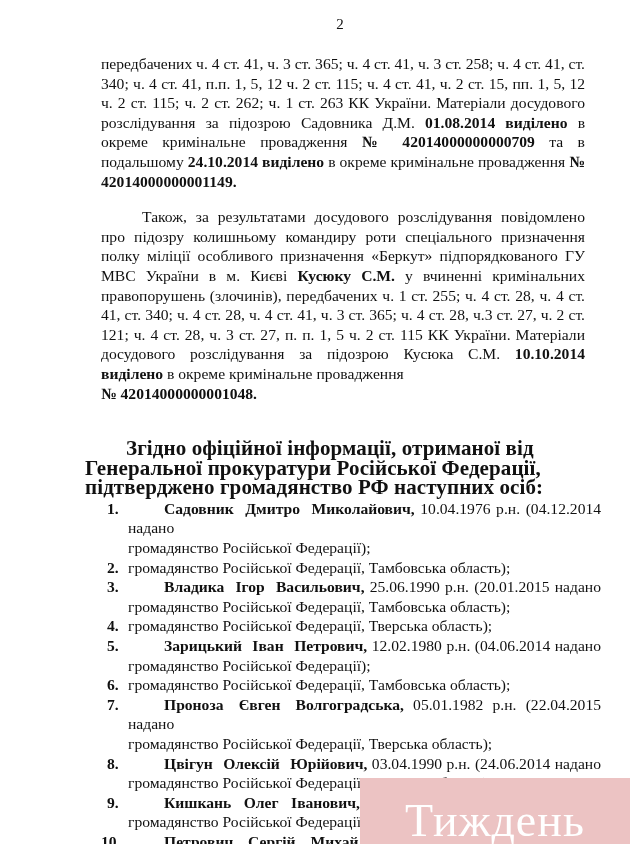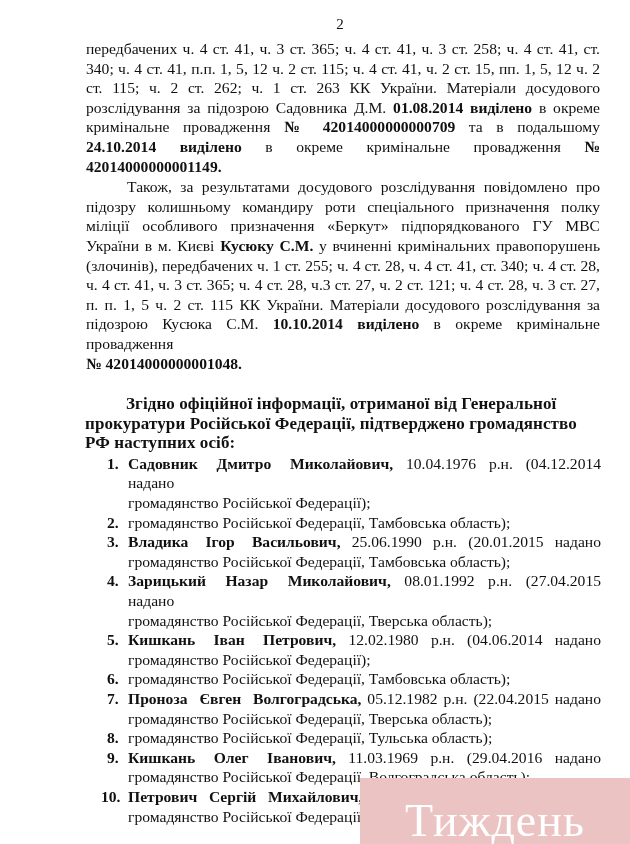--- a/index.html
+++ b/index.html
@@ -10,38 +10,38 @@
   }
   .page { position: absolute; left: 0; top: 0; width: 630px; height: 844px; }
   .page-number {
     position: absolute; top: 16px; left: 0; width: 630px; text-align: center;
     font-size: 15px; padding-left: 50px; box-sizing: border-box;
   }
   .body-text {
     position: absolute; left: 85px; top: 38px; width: 516px;
     font-size: 15.6px; line-height: 19.6px;
   }
-  .para { margin: 1px; text-align: justify; text-align-last: left; }
+  .para { margin: 16px; text-align: justify; text-align-last: left; }
   .para.indent { text-indent: 41px; }
   .para b, .heading b { font-weight: bold; }
   .gap { height: 20px; }
   .heading {
     margin: 0; font-weight: bold; text-indent: 41px; text-align: left;
-    font-size: 17px; letter-spacing: 0.1px;
+    font-size: 21px; letter-spacing: 0.1px;
   }
   ol.persons { list-style: none; margin: 1px 0 0 0; padding: 0; }
   ol.persons li {
     position: relative; padding-left: 43px; text-align: justify;
     text-align-last: left; font-size: 15.6px; line-height: 19.6px;
   }
   ol.persons li .num {
     position: absolute; left: 22px; top: 0; font-weight: bold;
   }
   ol.persons li.two-digit .num { left: 16px; }
-  ol.persons li .name { font-weight: bold; word-spacing: 6px; }
+  ol.persons li .name { font-weight: bold; word-spacing: 6px; margin-left: 36px; }
   ol.persons li .line1 { display: block; text-align: justify; text-align-last: justify; }
   .watermark {
     position: absolute; left: 360px; top: 778px; width: 270px; height: 84px;
     background: #ecc3c3;
     display: flex; align-items: center; justify-content: center;
   }
   .watermark span {
     color: #ffffff; font-family: "Liberation Serif", serif; font-size: 46px;
     letter-spacing: 1px;
   }
@@ -58,25 +58,25 @@
     <p class="para indent"><span>Також, за результатами досудового розслідування повідомлено про підозру колишньому командиру роти спеціального призначення полку міліції особливого призначення «Беркут» підпорядкованого ГУ МВС України в м. Києві </span><b>Кусюку С.М.</b><span> у вчиненні кримінальних правопорушень (злочинів), передбачених ч. 1 ст. 255; ч. 4 ст. 28, ч. 4 ст. 41, ст. 340; ч. 4 ст. 28, ч. 4 ст. 41, ч. 3 ст. 365; ч. 4 ст. 28, ч.3 ст. 27, ч. 2 ст. 121; ч. 4 ст. 28, ч. 3 ст. 27, п. п. 1, 5 ч. 2 ст. 115 КК України. Матеріали досудового розслідування за підозрою Кусюка С.М. </span><b>10.10.2014 виділено</b><span> в окреме кримінальне провадження </span><br><b>№ 42014000000001048.</b></p>
 
     <div class="gap"></div>
 
     <p class="heading">Згідно офіційної інформації, отриманої від Генеральної прокуратури Російської Федерації, підтверджено громадянство РФ наступних осіб:</p>
 
     <ol class="persons" id="persons-list">
         <li><span class="num">1.</span><span class="line1"><span class="name">Садовник Дмитро Миколайович,</span> <span>10.04.1976</span> <span>р.н.</span> (<span>04.12.2014</span> <span>надано</span></span><span><span>громадянство Російської Федерації</span>);</span></li>
         <li><span class="num">2.</span><span><span>громадянство Російської Федерації</span>, <span>Тамбовська область</span>);</span></li>
         <li><span class="num">3.</span><span class="line1"><span class="name">Владика Ігор Васильович,</span> <span>25.06.1990</span> <span>р.н.</span> (<span>20.01.2015</span> <span>надано</span></span><span><span>громадянство Російської Федерації</span>, <span>Тамбовська область</span>);</span></li>
-        <li><span class="num">4.</span><span class="line1"><span class="name">Зарицький Назар Миколайович,</span> <span>08.01.1992</span> <span>р.н.</span> (<span>27.04.2015</span> <span>надано</span></span><span><span>громадянство Російської Федерації</span>, <span>Тверська область</span>);</span></li>
-        <li><span class="num">5.</span><span class="line1"><span class="name">Кишкань Іван Петрович,</span> <span>12.02.1980</span> <span>р.н.</span> (<span>04.06.2014</span> <span>надано</span></span><span><span>громадянство Російської Федерації</span>);</span></li>
+        <li><span class="num">4.</span><span><span>громадянство Російської Федерації</span>, <span>Тверська область</span>);</span></li>
+        <li><span class="num">5.</span><span class="line1"><span class="name">Зарицький Іван Петрович,</span> <span>12.02.1980</span> <span>р.н.</span> (<span>04.06.2014</span> <span>надано</span></span><span><span>громадянство Російської Федерації</span>);</span></li>
         <li><span class="num">6.</span><span><span>громадянство Російської Федерації</span>, <span>Тамбовська область</span>);</span></li>
-        <li><span class="num">7.</span><span class="line1"><span class="name">Проноза Євген Волгоградська,</span> <span>05.12.1982</span> <span>р.н.</span> (<span>22.04.2015</span> <span>надано</span></span><span><span>громадянство Російської Федерації</span>, <span>Тверська область</span>);</span></li>
-        <li><span class="num">8.</span><span><span>громадянство Російської Федерації</span>, <span>Тульська область</span>);</span></li>
+        <li><span class="num">7.</span><span class="line1"><span class="name">Проноза Євген Волгоградська,</span> <span>05.01.1982</span> <span>р.н.</span> (<span>22.04.2015</span> <span>надано</span></span><span><span>громадянство Російської Федерації</span>, <span>Тверська область</span>);</span></li>
+        <li><span class="num">8.</span><span class="line1"><span class="name">Цвігун Олексій Юрійович,</span> <span>03.04.1990</span> <span>р.н.</span> (<span>24.06.2014</span> <span>надано</span></span><span><span>громадянство Російської Федерації</span>, <span>Тульська область</span>);</span></li>
         <li><span class="num">9.</span><span class="line1"><span class="name">Кишкань Олег Іванович,</span> <span>11.03.1969</span> <span>р.н.</span> (<span>29.04.2016</span> <span>надано</span></span><span><span>громадянство Російської Федерації</span>, <span>Волгоградська область</span>);</span></li>
         <li class="two-digit"><span class="num">10.</span><span class="line1"><span class="name">Петрович Сергій Михайлович,</span> <span>21.04.1991</span> <span>р.н.</span> (<span>19.09.2014</span> <span>надано</span></span><span><span>громадянство Російської Федерації</span>, <span>Тульська область</span>);</span></li>
       </ol>
   </div>
 
   <div class="watermark">
     <span>Тиждень</span>
   </div>
 </div>
 

